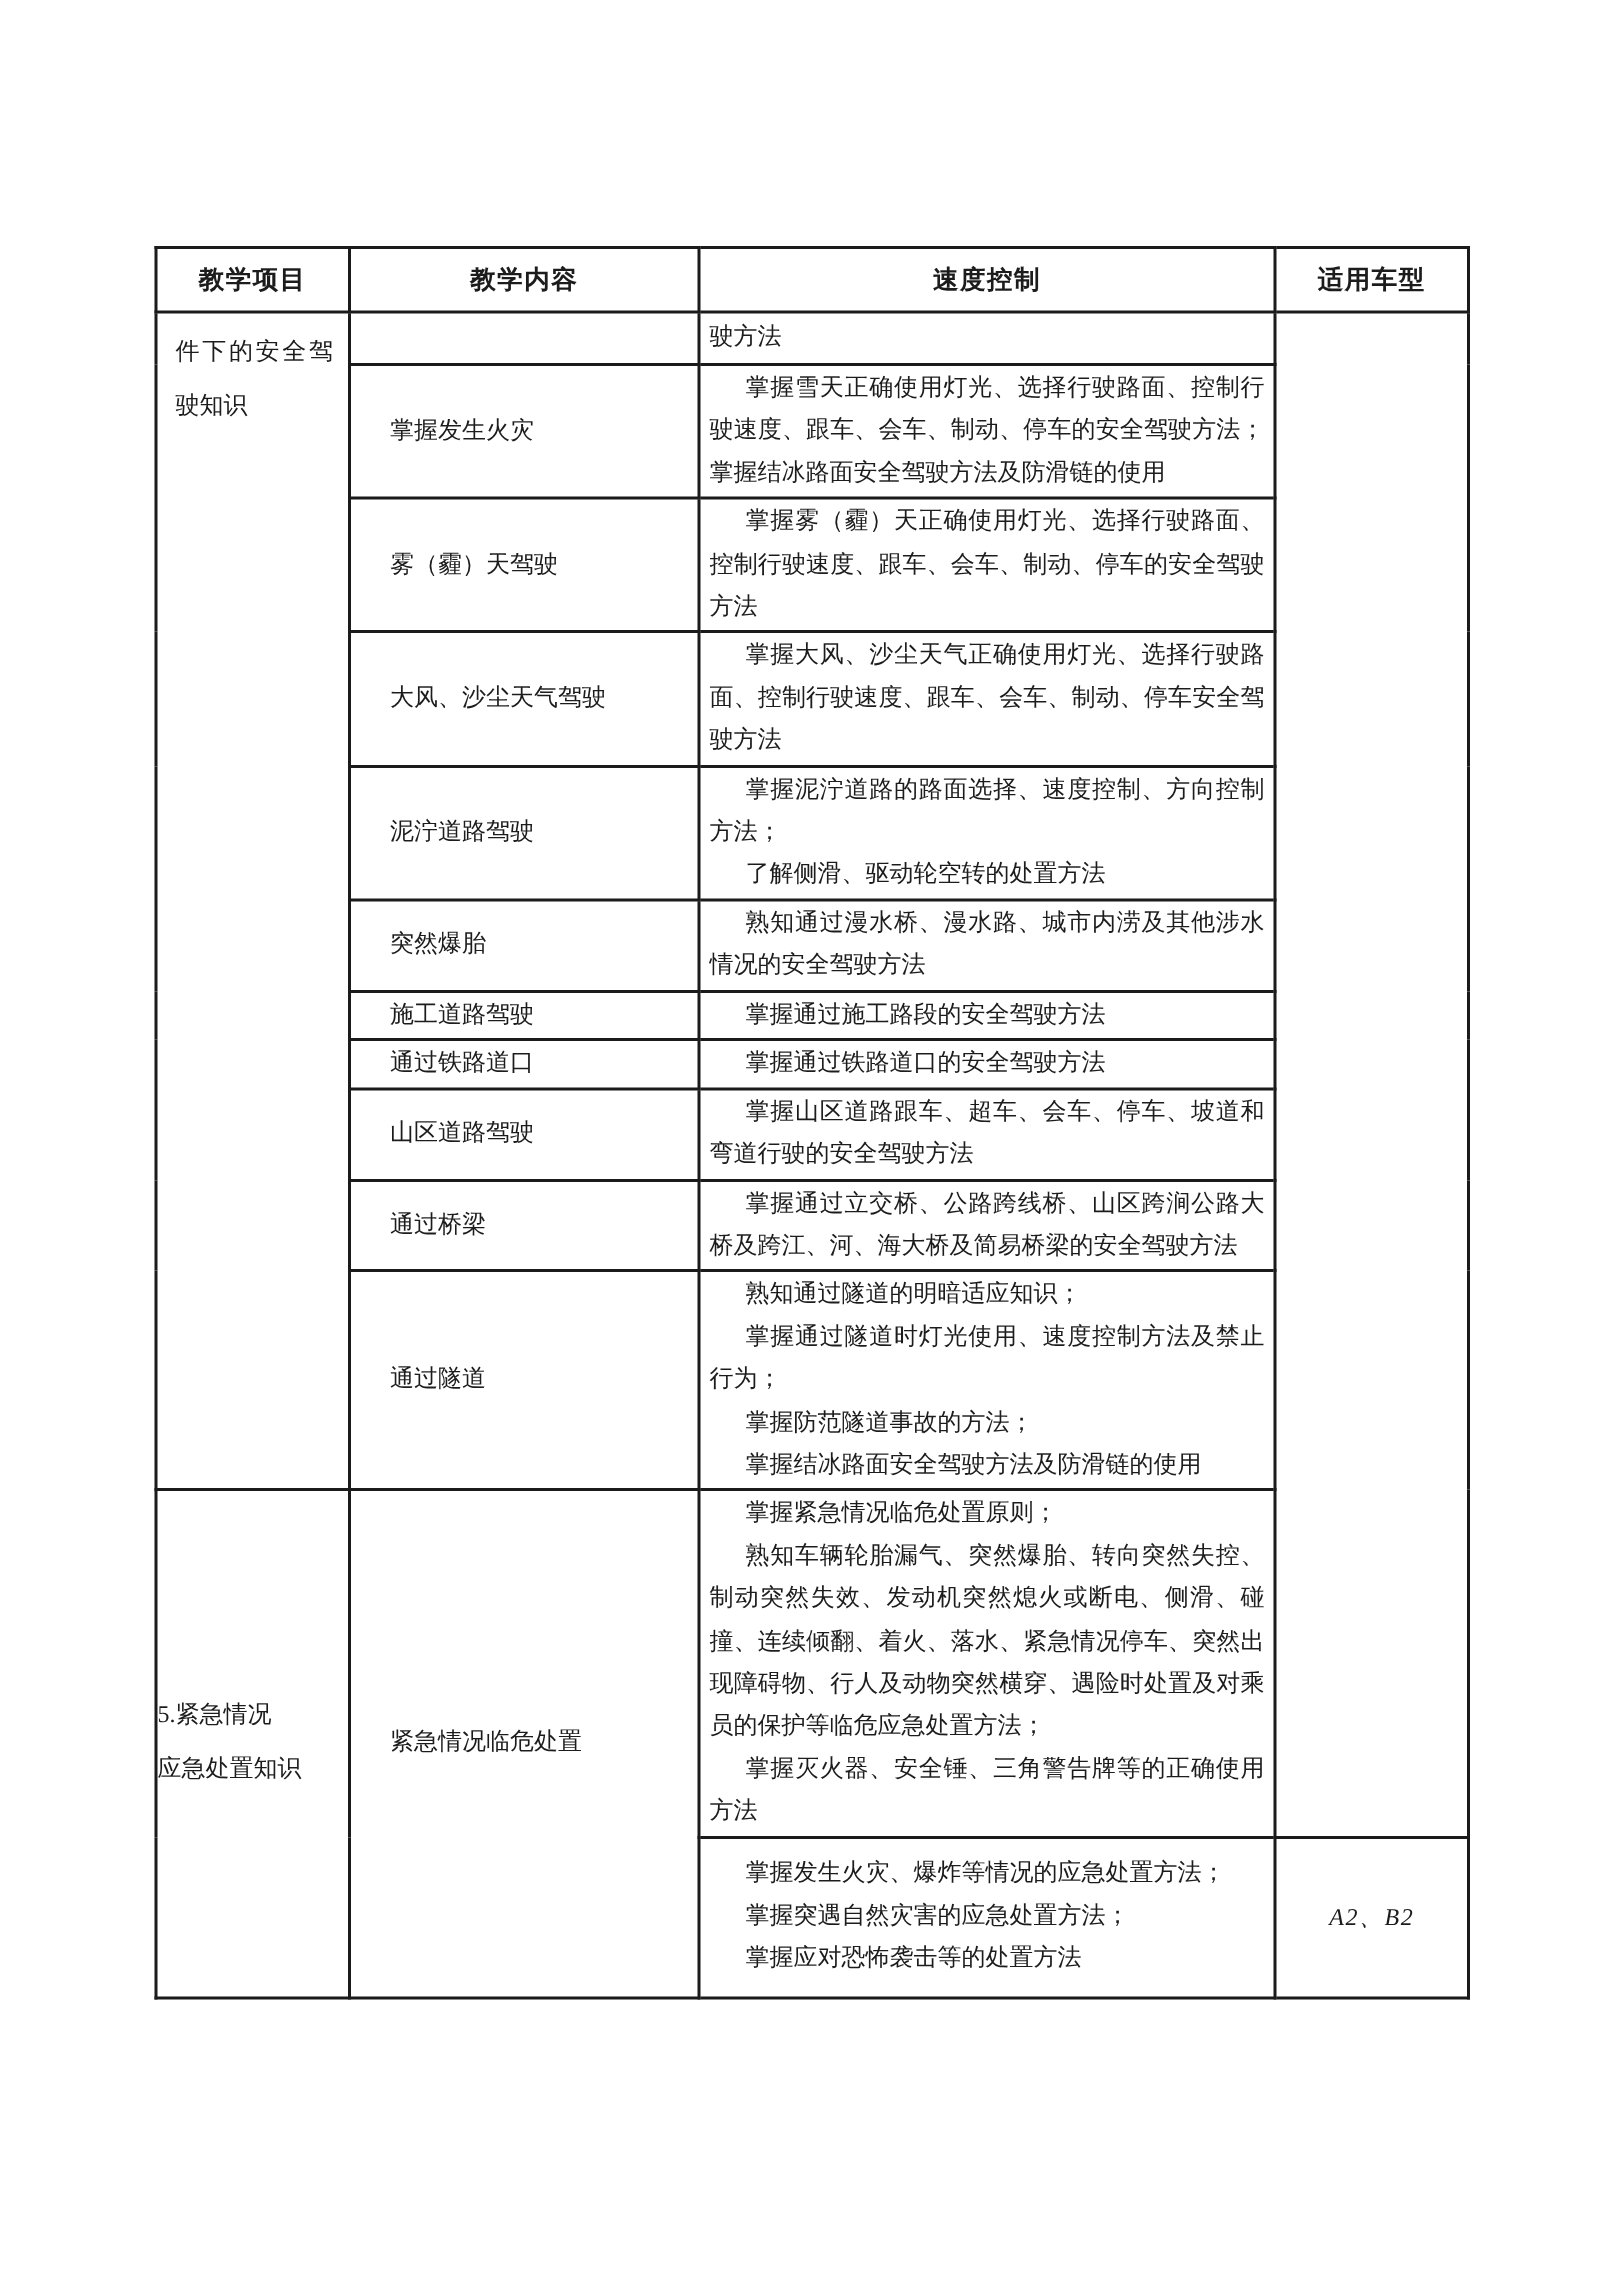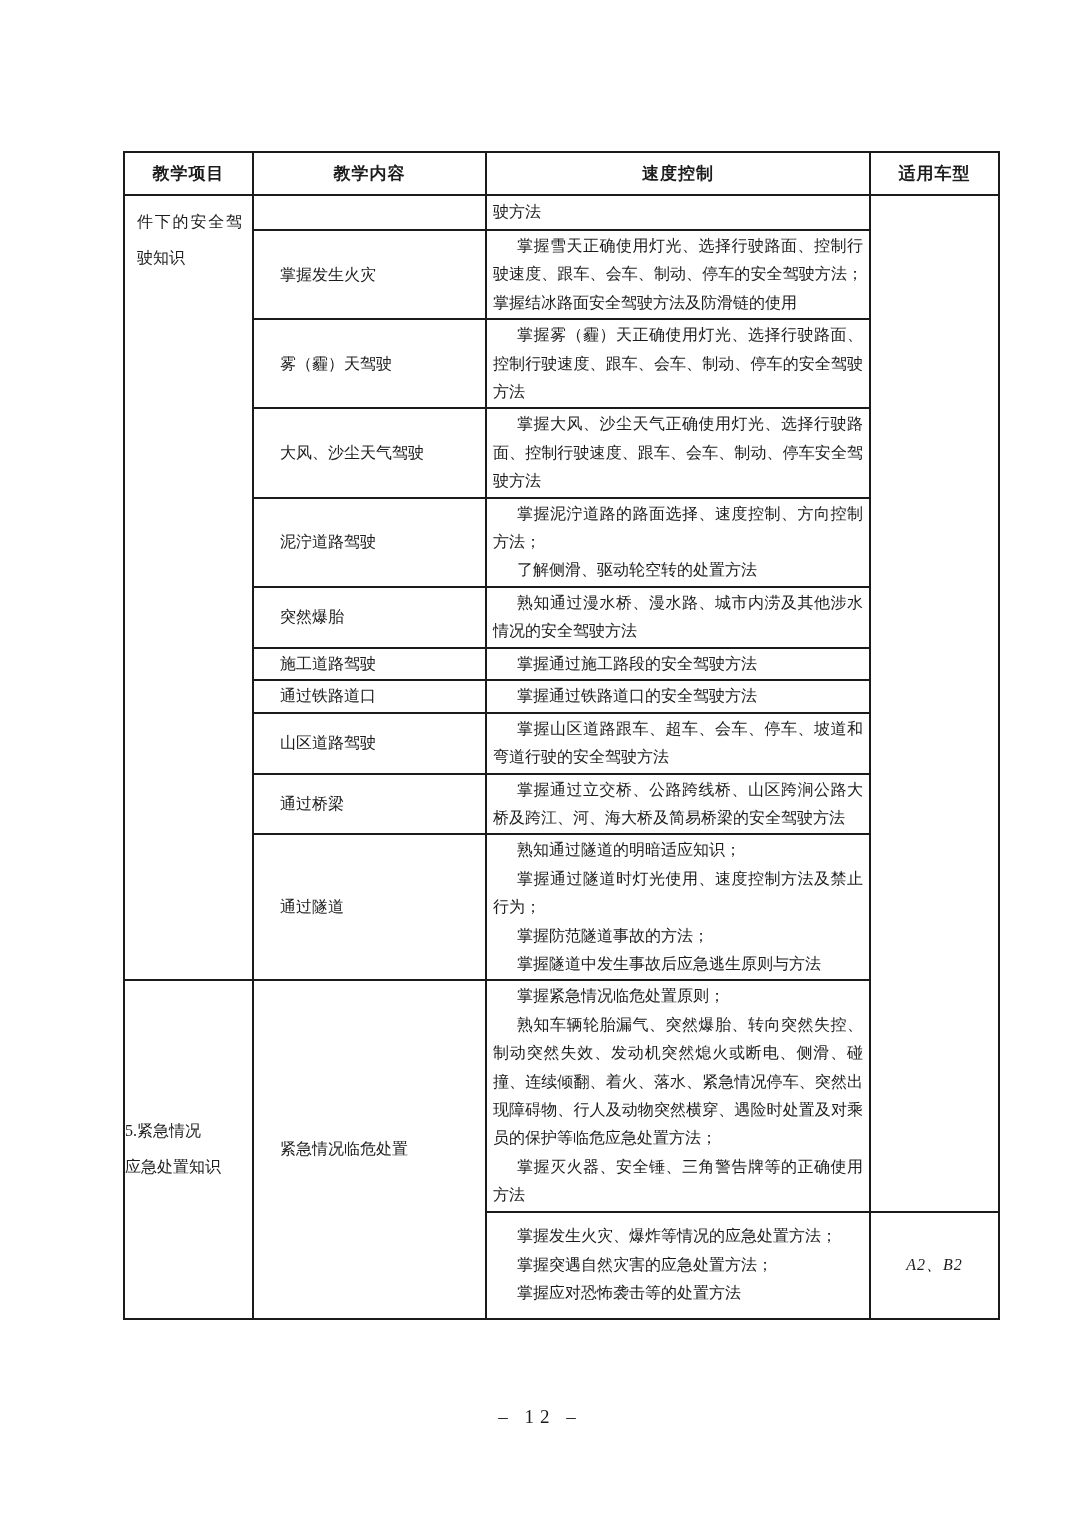--- a/index.html
+++ b/index.html
@@ -8,25 +8,24 @@
     width: 1080px;
     height: 1527px;
     background: #ffffff;
     font-family: "Liberation Serif", "DejaVu Serif", serif;
     color: #1c1c1c;
     overflow: hidden;
   }
   table.syllabus {
     position: absolute;
     left: 103px;
-    top: 151px;
+    top: 164px;
     width: 875px;
     border-collapse: collapse;
     table-layout: fixed;
-    margin-left: 20px;
   }
   table.syllabus th, table.syllabus td {
     border: 2px solid #1b1b1b;
     font-size: 16px;
     font-weight: normal;
     box-sizing: border-box;
   }
   tr.header-row th {
     height: 43px;
     font-size: 17px;
@@ -168,21 +167,21 @@
         <td class="obj-cell">
             <p class="para">掌握通过立交桥、公路跨线桥、山区跨涧公路大桥及跨江、河、海大桥及简易桥梁的安全驾驶方法</p>
           </td>
       </tr>
       <tr style="height:143px">
         <td class="content-cell">通过隧道</td>
         <td class="obj-cell">
             <p class="para">熟知通过隧道的明暗适应知识；</p>
             <p class="para">掌握通过隧道时灯光使用、速度控制方法及禁止行为；</p>
             <p class="para">掌握防范隧道事故的方法；</p>
-            <p class="para">掌握隧道中发生事故后应急逃生原则与方法</p>
+            <p class="para">掌握结冰路面安全驾驶方法及防滑链的使用</p>
           </td>
       </tr>
       <tr style="height:226px">
         <td class="project-item" rowspan="2">5.紧急情况
 应急处置知识</td>
         <td class="content-cell" rowspan="2">紧急情况临危处置</td>
         <td class="obj-cell">
             <p class="para">掌握紧急情况临危处置原则；</p>
             <p class="para">熟知车辆轮胎漏气、突然爆胎、转向突然失控、制动突然失效、发动机突然熄火或断电、侧滑、碰撞、连续倾翻、着火、落水、紧急情况停车、突然出现障碍物、行人及动物突然横穿、遇险时处置及对乘员的保护等临危应急处置方法；</p>
             <p class="para">掌握灭火器、安全锤、三角警告牌等的正确使用方法</p>
@@ -192,15 +191,14 @@
         <td class="obj-cell">
             <p class="para">掌握发生火灾、爆炸等情况的应急处置方法；</p>
             <p class="para">掌握突遇自然灾害的应急处置方法；</p>
             <p class="para">掌握应对恐怖袭击等的处置方法</p>
           </td>
         <td class="vehicle-cell">A2、B2</td>
       </tr>
     </tbody>
   </table>
 
-  <div class="page-number">– 12 –</div>
 
 </div>
 
 </body></html>

